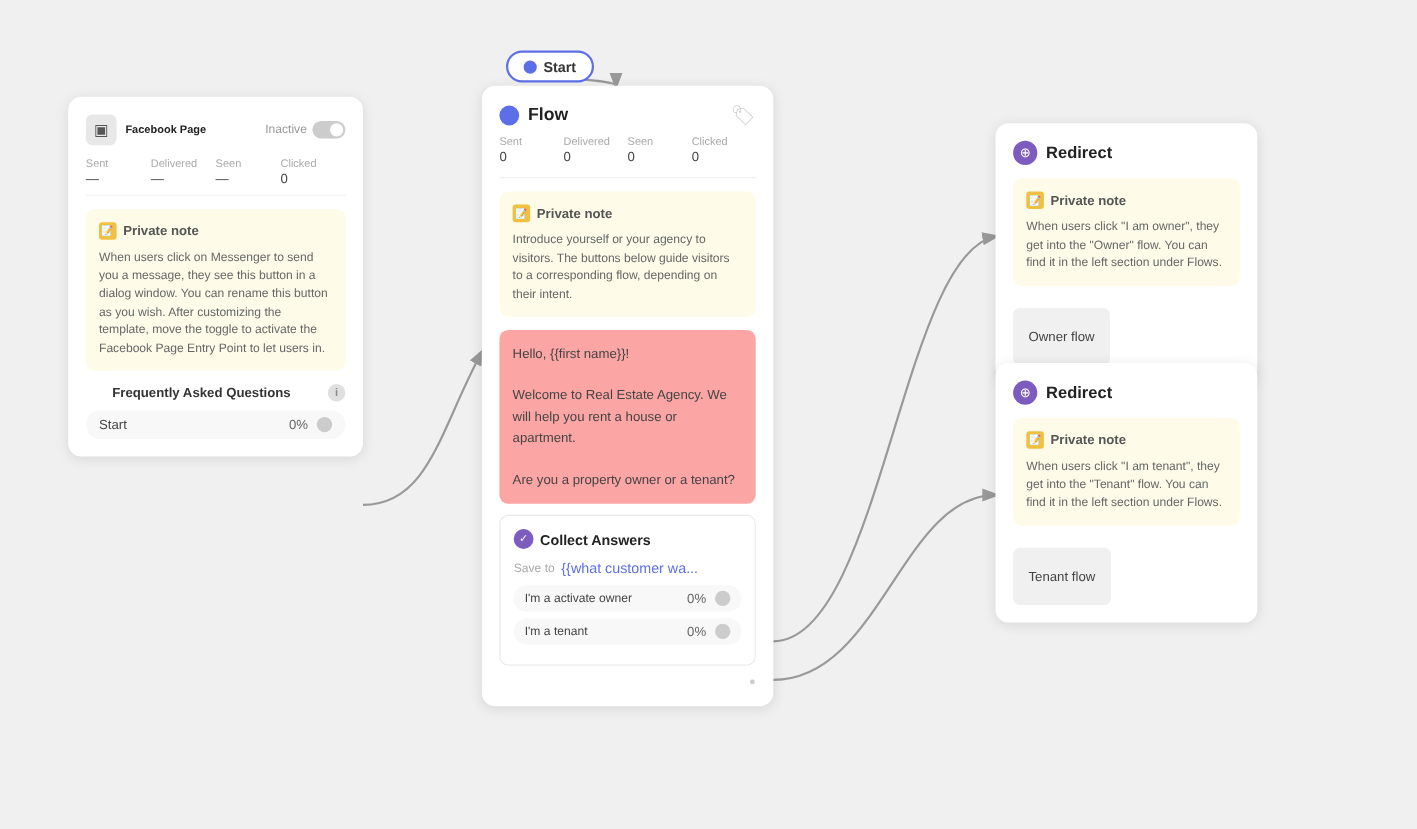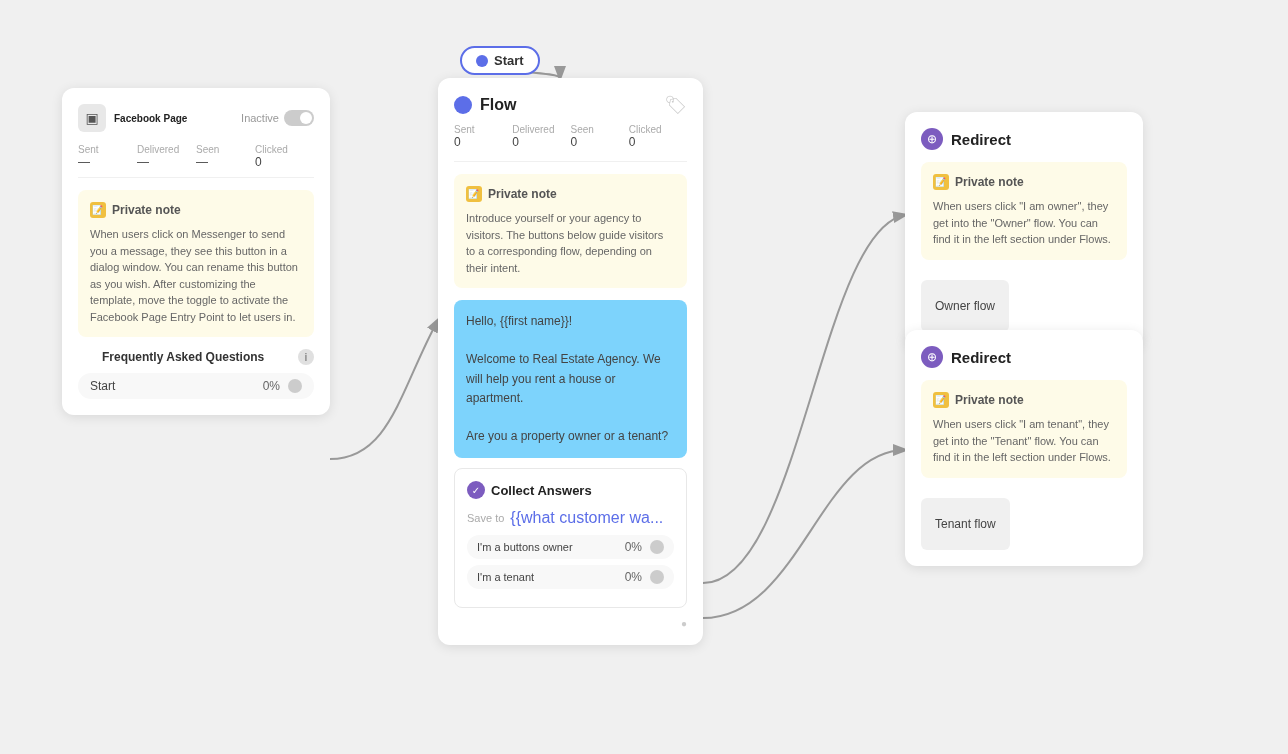--- a/index.html
+++ b/index.html
@@ -282,21 +282,21 @@
     .flow-stats {
       display: grid;
       grid-template-columns: repeat(4, 1fr);
       font-size: 11px;
       margin-bottom: 12px;
       padding-bottom: 12px;
       border-bottom: 1px solid #f0f0f0;
     }
 
     .message-box {
-      background: #7dd3fc;
+      background: #fca5a5;
       border-radius: 8px;
       padding: 12px;
       margin-bottom: 10px;
       font-size: 12px;
       color: #444;
       line-height: 1.6;
     }
 
     .collect-section {
       border: 1px solid #e8e8e8;
@@ -334,21 +334,21 @@
       display: flex;
       align-items: center;
       gap: 6px;
       font-size: 11px;
       color: #aaa;
       margin-bottom: 8px;
     }
 
     .save-link {
       color: #5c6ee8;
-      font-size: 16px;
+      font-size: 13px;
     }
 
     .answer-row {
       display: flex;
       align-items: center;
       background: #f8f8f8;
       border-radius: 20px;
       padding: 5px 10px;
       justify-content: space-between;
       margin-bottom: 6px;
@@ -555,21 +555,21 @@
     <div class="collect-section">
       <div class="collect-header">
         <div class="collect-icon">✓</div>
         <span class="collect-title">Collect Answers</span>
       </div>
       <div class="save-to-row">
         <span>Save to</span>
         <span class="save-link">{{what customer wa...</span>
       </div>
       <div class="answer-row">
-        <span class="answer-label">I'm a buttons owner</span>
+        <span class="answer-label">I'm a activate owner</span>
         <div class="faq-right">
           <span class="pct">0%</span>
           <div class="dot"></div>
         </div>
       </div>
       <div class="answer-row">
         <span class="answer-label">I'm a tenant</span>
         <div class="faq-right">
           <span class="pct">0%</span>
           <div class="dot"></div>

